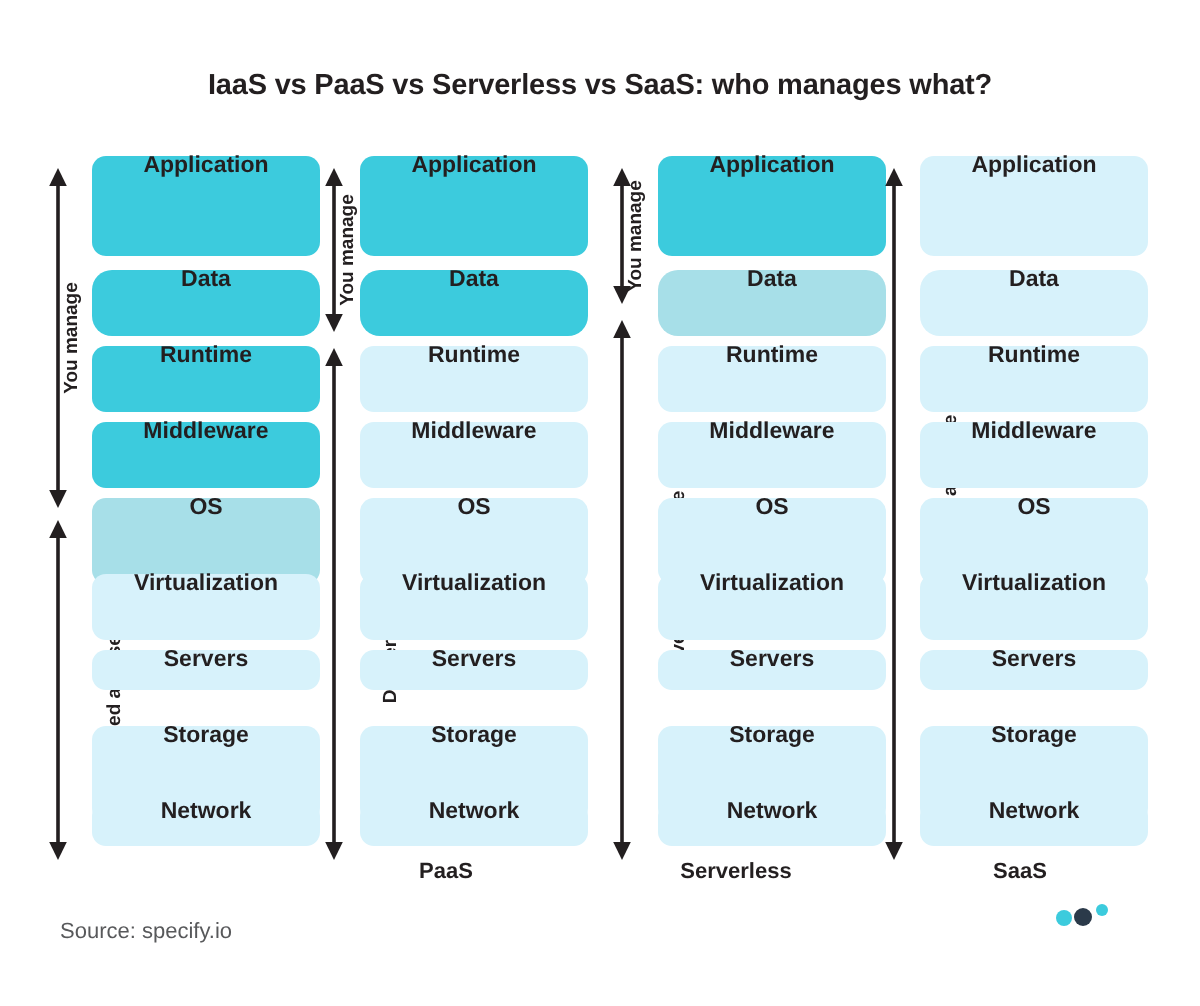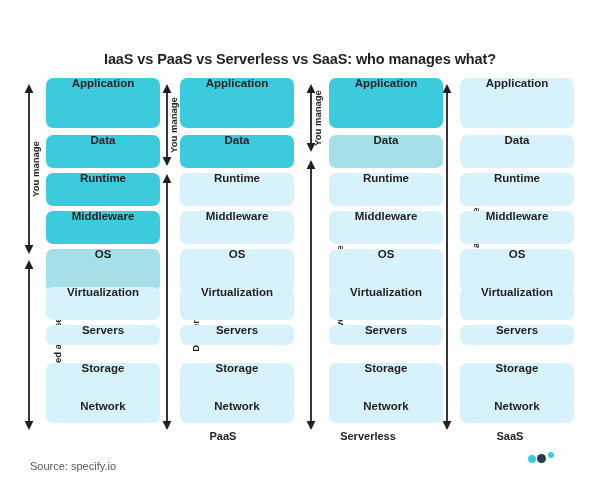--- a/index.html
+++ b/index.html
@@ -58,21 +58,21 @@
   .box-label{
     font-size:11.5px;
     font-weight:bold;
     color:#231f20;
     line-height:1;
     white-space:nowrap;
   }
 
   
   .slot-0{top:0px;   height:50px;}
-  .slot-1{top:57px;  height:33px;}
+  .slot-1{top:57px;  height:33px;border-radius:10px;}
   .slot-2{top:95px;  height:33px;}
   .slot-3{top:133px; height:33px;}
   .slot-4{top:171px; height:43px;}
   .slot-5{top:209px; height:33px;}
   .slot-6{top:247px; height:20px;}
   .slot-7{top:285px; height:48px;}
   .slot-8{top:323px; height:22px;}
 
   .col-name{
     position:absolute;
@@ -136,21 +136,21 @@
     left:0;top:14px;width:96px;
     text-align:right;
     font-size:17px;
     font-weight:bold;
     letter-spacing:-0.4px;
   }
 </style>
 </head>
 <body>
 
-<div class="title" style="color: rgb(35, 31, 32); margin-top: 16px;">IaaS vs PaaS vs Serverless vs SaaS: who manages what?</div>
+<div class="title" style="color: rgb(35, 31, 32);">IaaS vs PaaS vs Serverless vs SaaS: who manages what?</div>
 
 <div class="board">
     <div class="col col-0">
       <div class="arrow" style="top: 6px; height: 170px; left: 10px;">
         <svg width="22" height="170" viewBox="0 0 22 170" xmlns="http://www.w3.org/2000/svg">
           <line x1="11" y1="7" x2="11" y2="163" stroke="#231f20" stroke-width="1.8"></line>
           <polygon points="11,0 6.6,9 15.4,9" fill="#231f20"></polygon>
           <polygon points="11,170 6.6,161 15.4,161" fill="#231f20"></polygon>
         </svg>
         <span class="arrow-text">You manage</span>

